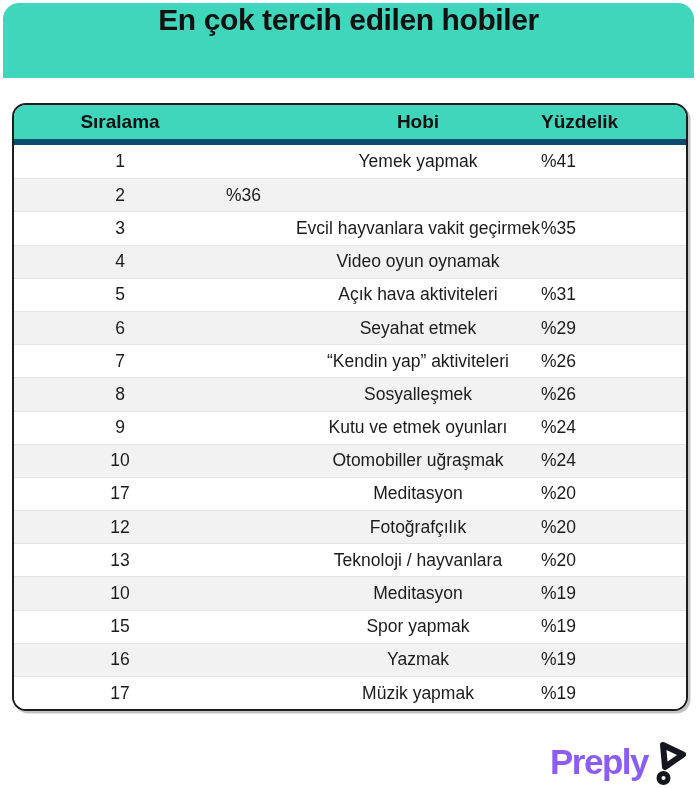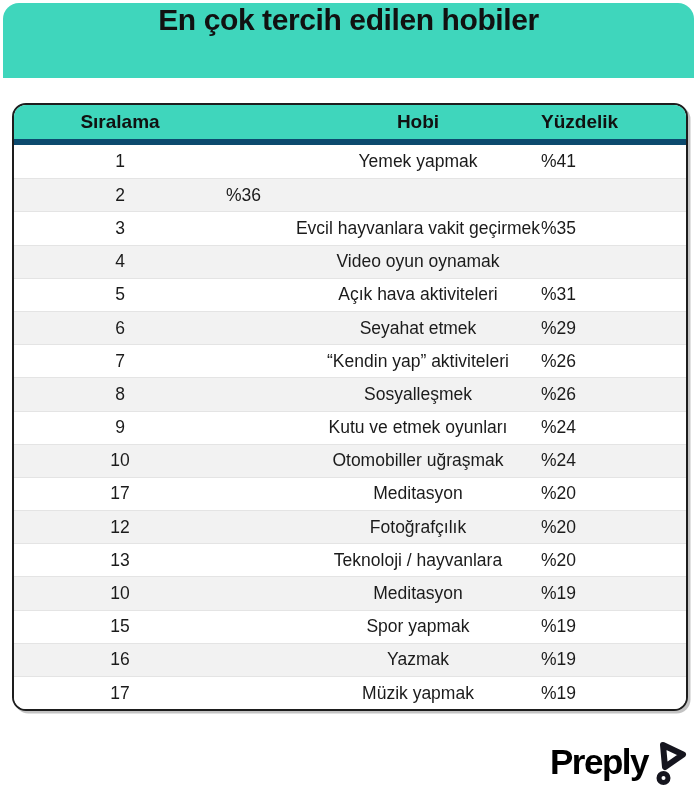--- a/index.html
+++ b/index.html
@@ -64,21 +64,21 @@
     position: absolute;
     right: 8px; top: 738px;
     display: flex;
     align-items: flex-start;
   }
   .wordmark {
     font-size: 35px;
     font-weight: 800;
     letter-spacing: -1.5px;
     line-height: 1;
-    color: #000000;
+    color: #8b5cf6;
     padding-top: 6px;
   }
   .logo-mark { margin-left: 4px; display: block; }
 </style>
 </head>
 <body>
 
 <div class="banner">
   <h1>En çok tercih edilen hobiler</h1>
 </div>

